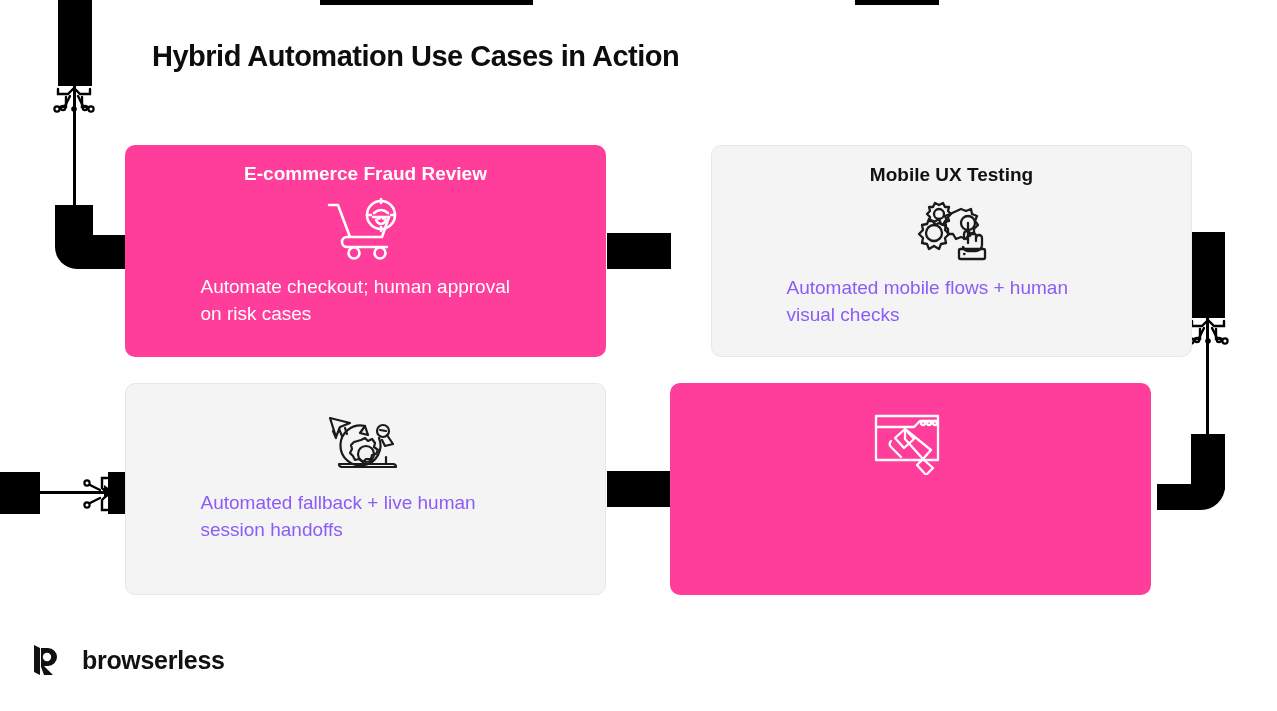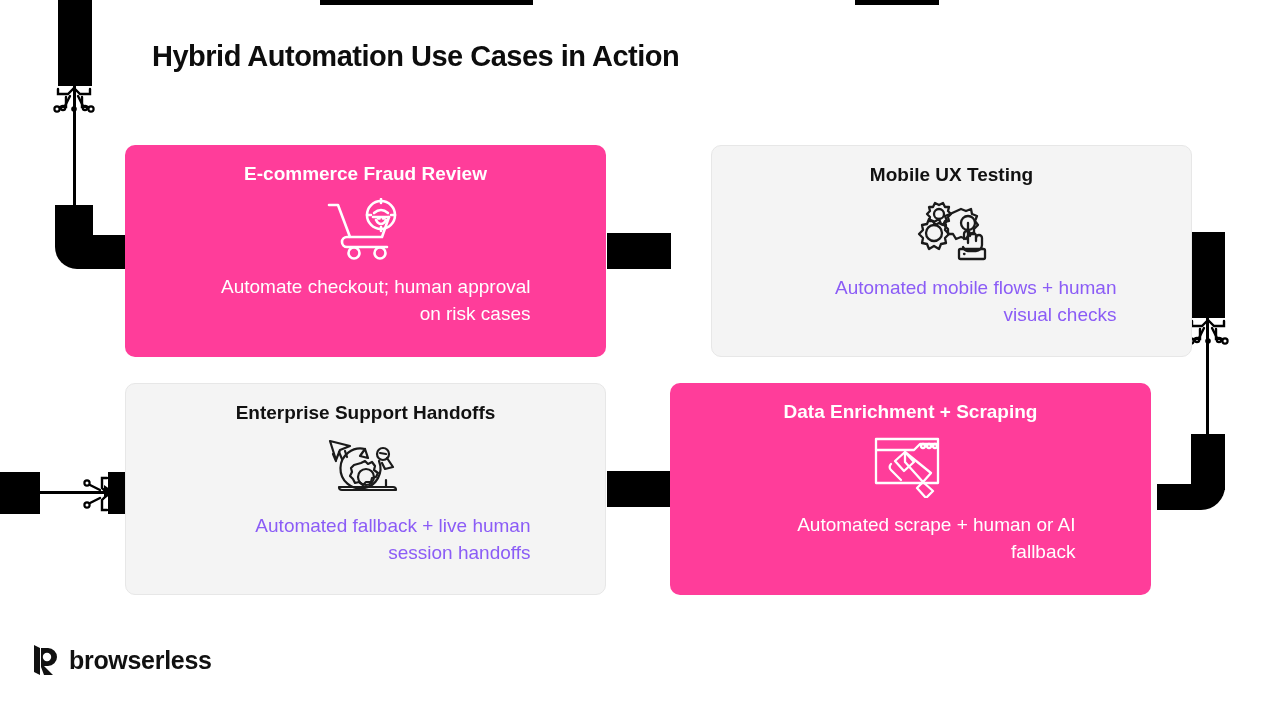--- a/index.html
+++ b/index.html
@@ -66,34 +66,34 @@
     align-items:center;justify-content:flex-start;
     padding-top:18px;
   }
   .card.pink{background:#FF3D9A;}
   .card.grey{background:#F4F4F4;border:1px solid #e7e7e7;}
   .card-title{font-size:19px;font-weight:bold;line-height:1.2;text-align:center;}
   .card.pink .card-title{color:#ffffff;}
   .card.grey .card-title{color:#111111;}
   .card-icon{height:62px;margin-top:12px;display:flex;align-items:center;justify-content:center;}
   .card-desc{
-    margin-top:14px;font-size:19px;line-height:1.42;text-align:right;
+    margin-top:14px;font-size:19px;line-height:1.42;text-align:left;
     max-width:330px;font-weight:400;
   }
   .card.pink .card-desc{color:#ffffff;}
   .card.grey .card-desc{color:#8b5cf6;}
 
   #card0{left:125px;top:145px;}
   #card1{left:670px;top:145px;margin-left:41px;}
   #card2{left:125px;top:383px;}
   #card3{left:670px;top:383px;}
 
   
   .logo{position:absolute;left:32px;top:643px;display:flex;align-items:center;gap:11px;}
-  .logo-text{font-size:25px;font-weight:bold;color:#111;letter-spacing:-0.3px;}
+  .logo-text{font-size:25px;font-weight:bold;color:#111;letter-spacing:-0.3px;margin-left:13px;}
 </style>
 </head>
 <body>
 
 <div class="stage">
 
   <div class="deco deco-top-bar-1"></div>
   <div class="deco deco-top-bar-2"></div>
 
   <div class="deco tl-stub"></div>
@@ -199,55 +199,52 @@
         <path d="M59 37 a3 3 0 0 1 6 0 v5"></path>
         <path d="M65 39 a3 3 0 0 1 6 0 v7 a6 6 0 0 1 -6 6 h-8 a6 6 0 0 1 -5 -4"></path>
         <rect x="48" y="50" width="26" height="10" rx="1.5"></rect>
         <path d="M53 55 h0.5"></path>
       </svg>
     </div>
     <div class="card-desc">Automated mobile flows + human visual checks</div>
   </div>
 
   <div class="card grey" id="card2">
-    <div class="card-title">Enterprise Support Handoffs</div>
     <div class="card-icon">
       <svg width="82" height="62" viewBox="0 0 82 62" fill="none" stroke="#1a1a1a" stroke-width="2.2" stroke-linecap="round" stroke-linejoin="round">
         <path d="M5 4 l20 5 -10 4 -4 10z"></path>
         <path d="M8 17 l3 7 M14 15 l3 7 M20 14 l2 6"></path>
         <path d="M54 24 a20 20 0 1 1 -14 -12"></path>
         <path d="M40 12 l-5 7 8 2z"></path>
         <circle cx="58" cy="17" r="6"></circle>
         <path d="M55 16 l6 1"></path>
         <path d="M62 21 l6 9 -8 2 -3 -6"></path>
         <path d="M36 26 l4 -2 3 3 4 -2 3 4 -1 4 4 3 -2 4 -4 1 -1 4 -5 0 -3 3 -4 -3 -4 1 -2 -4 -3 -3 2 -4 -1 -4 3 -3z"></path>
         <circle cx="41" cy="40" r="8"></circle>
         <path d="M14 50 h54 a3 3 0 0 1 3 3 H17 a3 3 0 0 1 -3 -3z"></path>
         <path d="M61 50 v-7"></path>
       </svg>
     </div>
     <div class="card-desc">Automated fallback + live human session handoffs</div>
   </div>
 
   <div class="card pink" id="card3">
-    <div class="card-title">Data Enrichment + Scraping</div>
     <div class="card-icon">
       <svg width="80" height="62" viewBox="0 0 80 62" fill="none" stroke="#ffffff" stroke-width="2.3" stroke-linecap="round" stroke-linejoin="round">
         <path d="M5 3 h62 v44 h-62z"></path>
         <path d="M5 14 h38 l6 -6 h18"></path>
         <circle cx="52" cy="10" r="2"></circle>
           <circle cx="58" cy="10" r="2"></circle>
           <circle cx="64" cy="10" r="2"></circle>
         <path d="M24 25 l10 -9 9 10 -10 9z"></path>
         <path d="M34 16 l26 21 -8 9 -18 -20z"></path>
         <path d="M20 28 a4 4 0 0 0 0 6 l10 10"></path>
         <path d="M52 46 l10 9 -7 7 -9 -10z"></path>
       </svg>
     </div>
-    <div class="card-desc">Automated scrape + human or AI fallback</div>
   </div>
 
   <div class="logo">
     <svg width="26" height="34" viewBox="0 0 26 34">
       <path d="M2 2 L8 5 V32 L2 29 Z" fill="#111"></path>
       <path d="M9 5 h7 a9 9 0 0 1 0 18 h-4 l9 9 h-9 L9 24 Z" fill="#111"></path>
       <circle cx="15" cy="14" r="4.2" fill="#fff"></circle>
     </svg>
     <span class="logo-text">browserless</span>
   </div>

